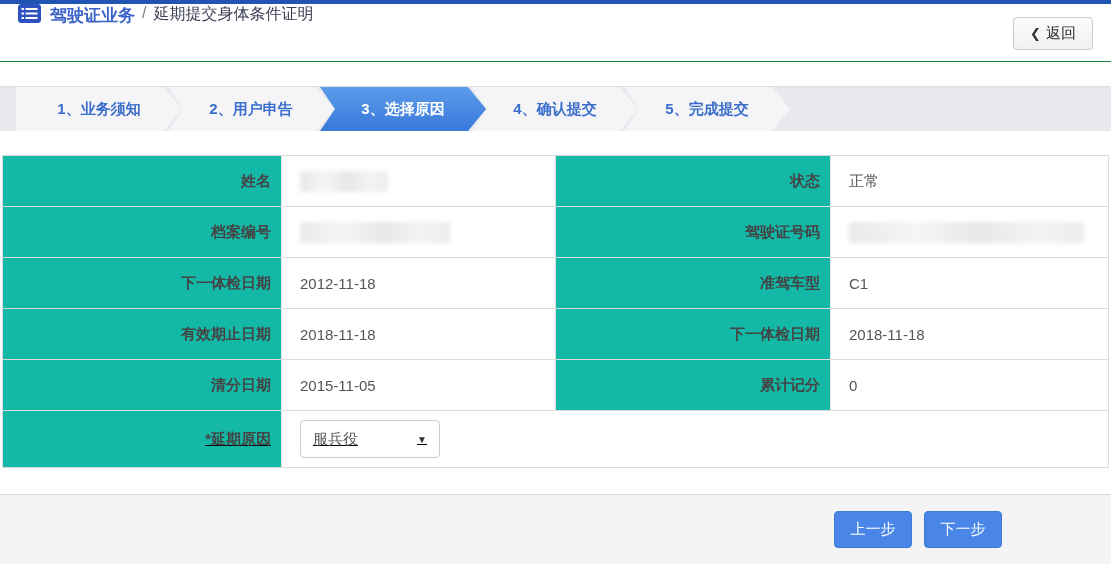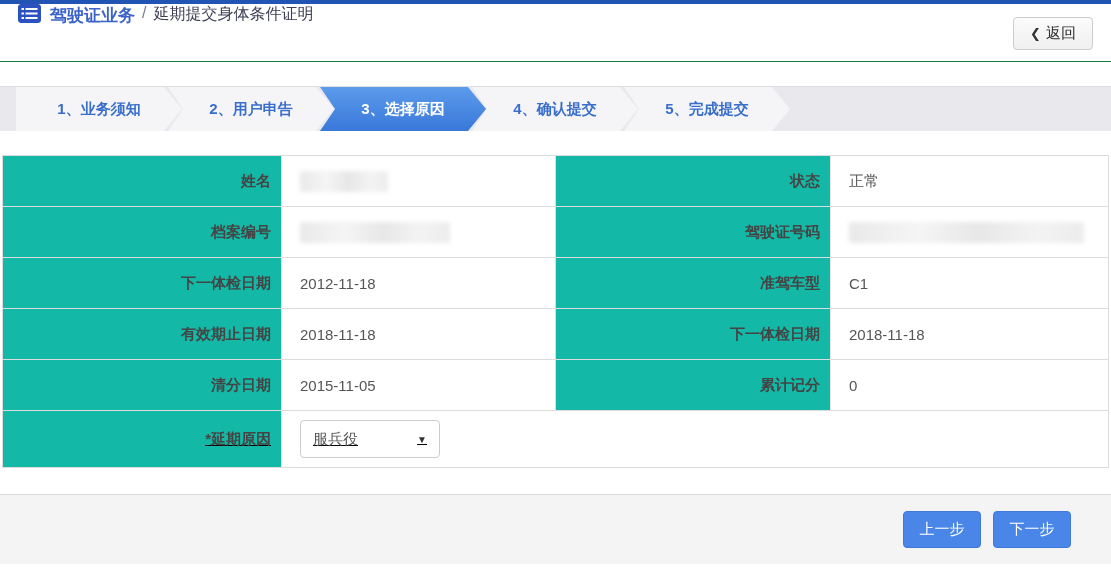--- a/index.html
+++ b/index.html
@@ -85,21 +85,21 @@
     display: flex; align-items: center; justify-content: space-between;
     padding: 12px 12px; color: #555; font-size: 15px; cursor: pointer;
   }
   .caret { font-size: 10px; color: #333; }
 
   
   .footer-bar {
     margin-top: 26px; height: 70px; background: #f4f4f5;
     border-top: 1px solid #d9d9dc;
     display: flex; align-items: center; justify-content: flex-end;
-    padding-right: 40px; gap: 12px;
+    padding-right: 109px; gap: 12px;
   }
   .btn-blue {
     min-width: 78px; height: 37px; padding: 0 14px;
     background: #4a86e8; border: 1px solid #3f7ad9; border-radius: 4px;
     color: #ffffff; font-size: 15px; cursor: pointer; font-family: inherit;
   }
 </style>
 </head>
 <body>
 

